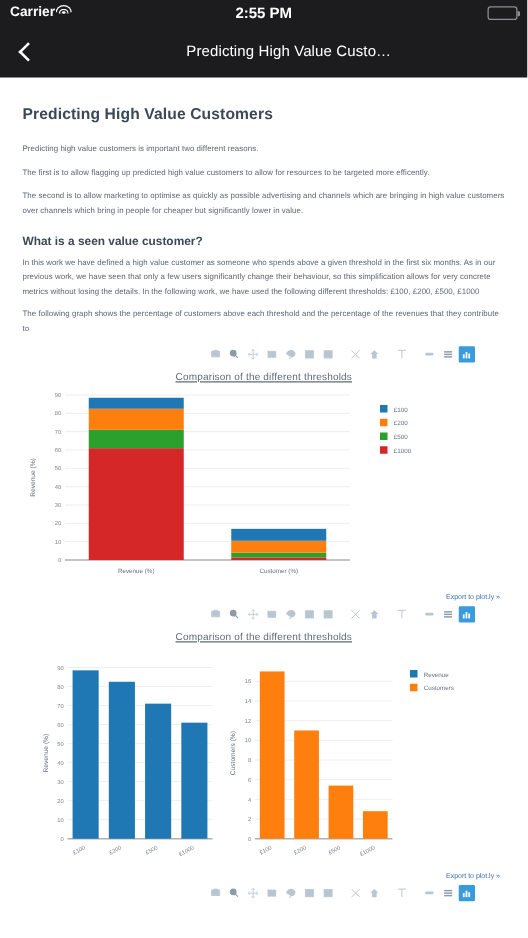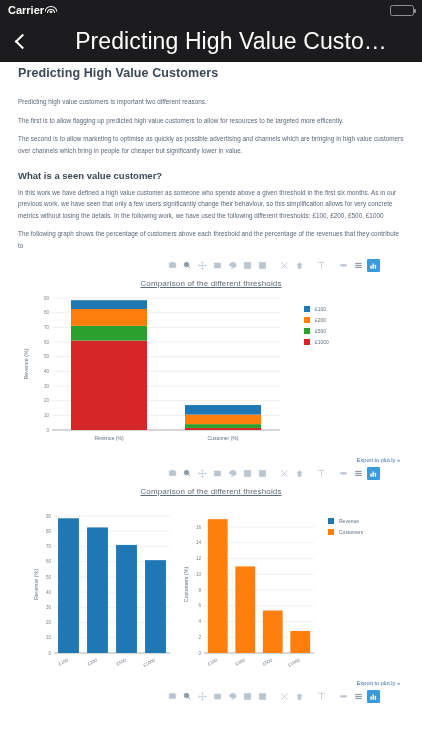--- a/index.html
+++ b/index.html
@@ -7,21 +7,21 @@
     width:422px; height:750px;
     font-family:"Liberation Sans", sans-serif;
     background:#ffffff; overflow:hidden;
   }
   
   #status-bar {
     height:20px; background:#1c1c1e; color:#ffffff;
     display:flex; align-items:center; padding:0 8px;
     font-size:11px; font-weight:bold; position:relative;
   }
-  #status-left { display:flex; align-items:flex-end; gap:0; }
+  #status-left { display:flex; align-items:flex-start; gap:0; }
   .wifi-icon { display:inline-block; width:13px; height:10px; position:relative; }
   .wifi-icon i { position:absolute; border:1.4px solid #fff; border-bottom:none;
                  border-radius:50% 50% 0 0 / 100% 100% 0 0; left:50%; transform:translateX(-50%); }
   .wifi-icon i:nth-child(1){ width:13px; height:6px; top:0; }
   .wifi-icon i:nth-child(2){ width:8px;  height:4px; top:2.5px; }
   .wifi-icon i:nth-child(3){ width:3px;  height:2px; top:5px; border-radius:50%; background:#fff; border:none; }
   #status-time {
     position:absolute; left:0; right:0; text-align:center;
     font-size:12px; font-weight:bold; pointer-events:none;
   }
@@ -41,29 +41,29 @@
     display:flex; align-items:center; position:relative;
   }
   #back-button {
     width:44px; height:42px; display:flex; align-items:center;
     justify-content:center; cursor:pointer;
   }
   .chev-left { width:11px; height:11px; border-left:2.1px solid #fff;
                border-bottom:2.1px solid #fff; transform:rotate(45deg); }
   #nav-title {
     position:absolute; left:54px; right:14px; text-align:center;
-    font-size:23px; font-weight:400; white-space:nowrap;
+    font-size:12px; font-weight:400; white-space:nowrap;
     overflow:hidden; text-overflow:ellipsis; letter-spacing:.1px;
   }
   
   #content {
     height:688px; overflow:hidden; background:#fff;
     padding:0 18px;
   }
-  .doc { padding-top:4px; }
+  .doc { padding-top:22px; }
   h1.doc-title {
     font-size:12.5px; font-weight:bold; color:#3c4858;
     letter-spacing:.1px; margin-bottom:16px;
   }
   h2.doc-sub {
     font-size:9.5px; font-weight:bold; color:#3c4858; margin:13px 0 6px;
   }
   p.doc-p {
     font-size:6.3px; line-height:1.85; color:#5a6676;
     margin-bottom:7px; letter-spacing:.05px;
@@ -107,20 +107,21 @@
 
 <div id="status-bar">
   <div id="status-left">
     <span>Carrier</span>
     <span class="wifi-icon">
         <i></i>
         <i></i>
         <i></i>
       </span>
   </div>
+  <div id="status-time">2:55 PM</div>
   <div id="status-right">
     <span class="battery">
       <span class="battery-fill" id="batt-fill" style="width: 50%;"></span>
     </span>
   </div>
 </div>
 
 <div id="nav-bar">
   <div id="back-button">
     <span class="chev-left"></span>

